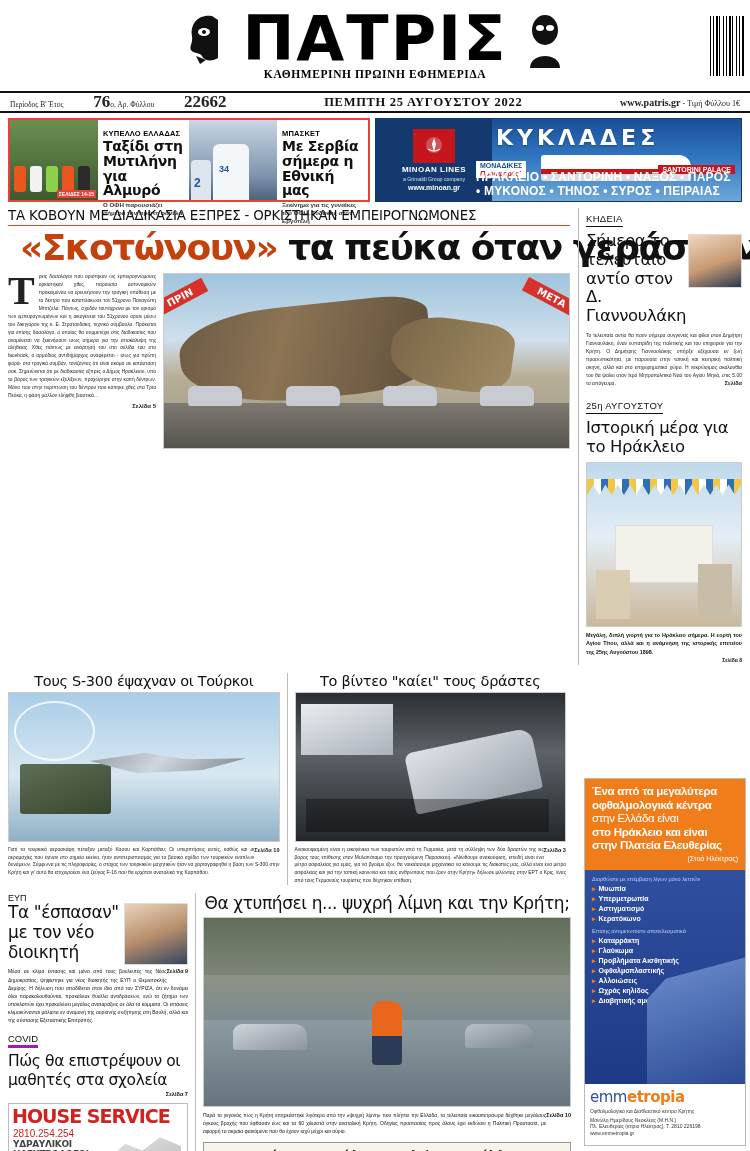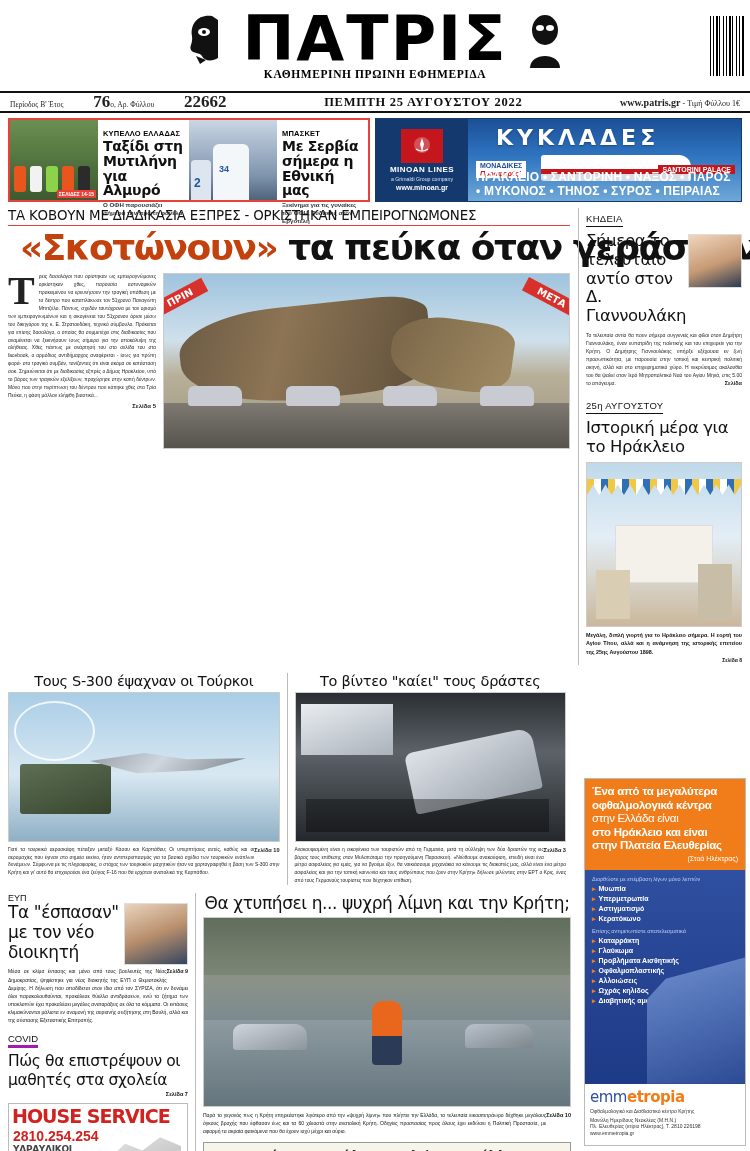--- a/index.html
+++ b/index.html
@@ -51,21 +51,21 @@
   .sp-item { display:flex; flex:1; min-width:0; }
   .sp-photo { flex:0 0 88px; background:#4a6d8c; position:relative; overflow:hidden; }
   .sp-txt { flex:1; padding:9px 4px 2px 5px; min-width:0; }
   .sp-kicker { font-size:7.5px; font-weight:bold; letter-spacing:.2px; color:#000; }
   .sp-head { font-size:14px; font-weight:bold; line-height:1.06; color:#111; letter-spacing:-.3px; margin-top:1px;
              font-family:"DejaVu Sans", sans-serif; }
   .sp-dek { font-size:6.2px; font-weight:bold; color:#333; line-height:1.25; margin-top:3px; }
   .sp-badge { position:absolute; bottom:2px; right:2px; background:#e8413a; color:#fff;
     font-size:5px; padding:1px 2px; font-weight:bold; }
   .minoan { flex:1; border:1px solid #123a6b; background:linear-gradient(180deg,#1b4f96,#2f74c0 45%,#6fa8d8); position:relative; overflow:hidden; }
-  .mn-left { position:absolute; left:0; top:0; bottom:0; width:92px; background:#14396e; color:#fff;
+  .mn-left { position:absolute; left:0; top:0; bottom:0; width:116px; background:#14396e; color:#fff;
     display:flex; flex-direction:column; align-items:center; justify-content:center; gap:2px; }
   .mn-logo { width:42px; height:34px; background:#c4161c; display:flex; align-items:center; justify-content:center; }
   .mn-name { font-size:8px; font-weight:bold; letter-spacing:.5px; }
   .mn-tag { font-size:5.2px; color:#cfe0f2; }
   .mn-url { font-size:7px; font-weight:bold; color:#fff; }
   .mn-title { position:absolute; left:120px; top:6px; color:#fff; font-size:22px; font-weight:bold; letter-spacing:4px;
               font-family:"DejaVu Sans", sans-serif; text-shadow:0 1px 2px rgba(0,0,0,.3); }
   .mn-offer { position:absolute; left:100px; top:42px; background:#fff; padding:1px 4px; }
   .mn-offer .o1 { font-size:7px; font-weight:bold; color:#1b4f96; display:block; line-height:1.1; }
   .mn-offer .o2 { font-size:7px; font-weight:bold; color:#c4161c; font-style:italic; display:block; line-height:1.1;}
@@ -171,21 +171,21 @@
   .flood-cap { font-size:5px; line-height:1.6; text-align:justify; margin-top:4px; }
   .flood-cap b { float:right; font-size:5.5px; }
   .xira-box { flex:1; border:1px solid #9a9a9a; background:#f7f4ea; padding:5px 7px; }
   .xira-head { font-family:"DejaVu Sans", sans-serif; font-size:17px; text-align:center; letter-spacing:-.5px; }
 
   
   .house { margin:6px 0 0 8px; width:180px; height:84px; border:1px solid #bbb; background:#fff;
            position:relative; overflow:hidden; }
   .hs-title { font-family:"DejaVu Sans", sans-serif; font-weight:bold; font-size:19px; color:#d2221f;
               letter-spacing:-1px; padding:1px 3px; }
-  .hs-phone { font-weight:bold; font-size:14px; color:#d2221f; padding-left:4px; }
+  .hs-phone { font-weight:normal; font-size:10px; color:#d2221f; padding-left:4px; }
   .hs-list { font-family:"DejaVu Sans", sans-serif; font-weight:bold; font-size:9px; color:#444;
              line-height:1.12; padding-left:4px; letter-spacing:-.3px; }
   .hs-worker { position:absolute; right:6px; bottom:16px; width:70px; height:44px;
                background:linear-gradient(160deg,#e9e9e9,#bdbdbd); clip-path:polygon(0 70%,20% 40%,45% 55%,70% 25%,100% 45%,100% 100%,0 100%); }
 
   
   .emme { position:absolute; right:4px; top:778px; width:162px; height:368px; border:1px solid #bbb; overflow:hidden; }
   .emme-top { background:#f07d1a; padding:6px 7px 8px 7px; color:#fff; }
   .emme-t1 { font-size:11.5px; font-weight:bold; line-height:1.18; letter-spacing:-.3px; }
   .emme-t2 { font-size:11.5px; line-height:1.18; letter-spacing:-.3px; }

